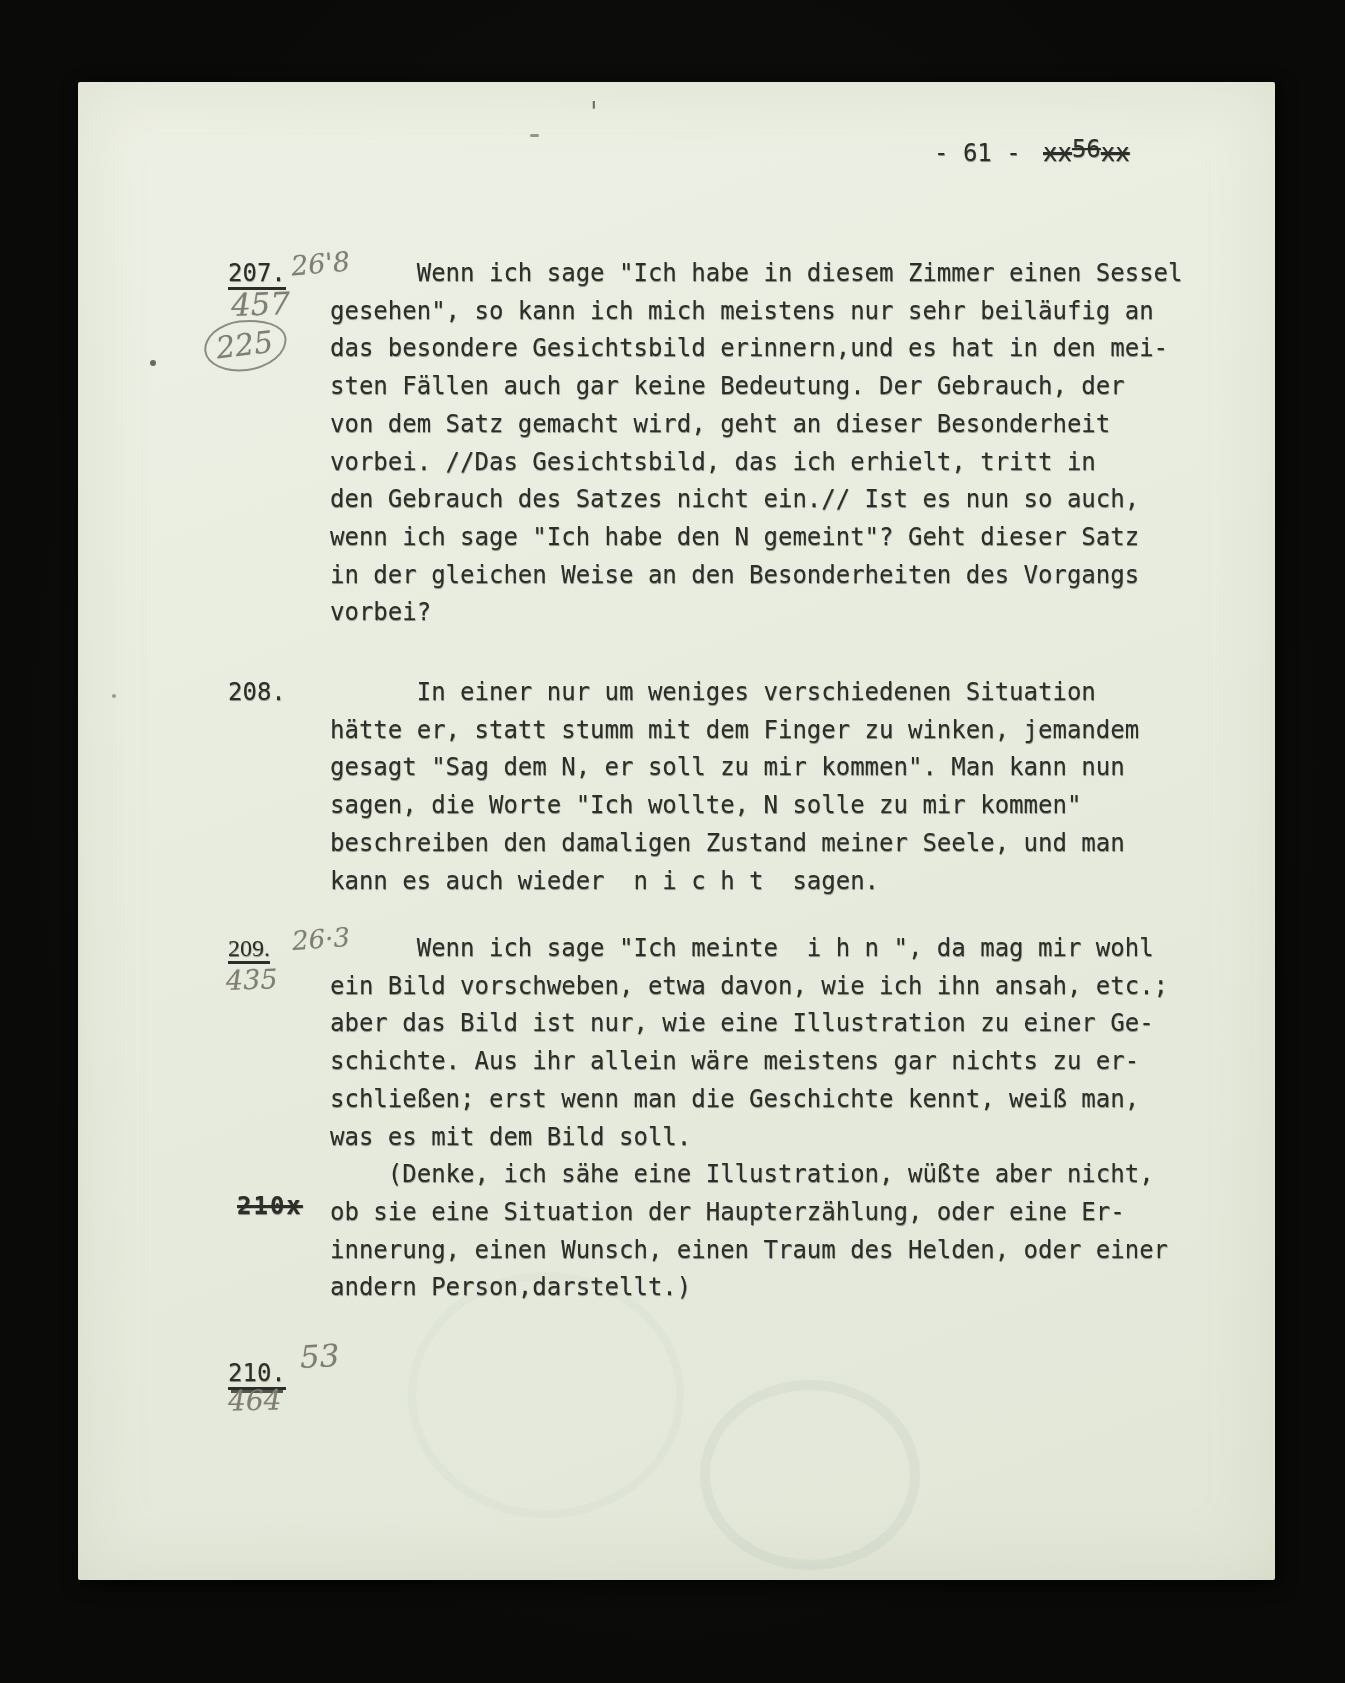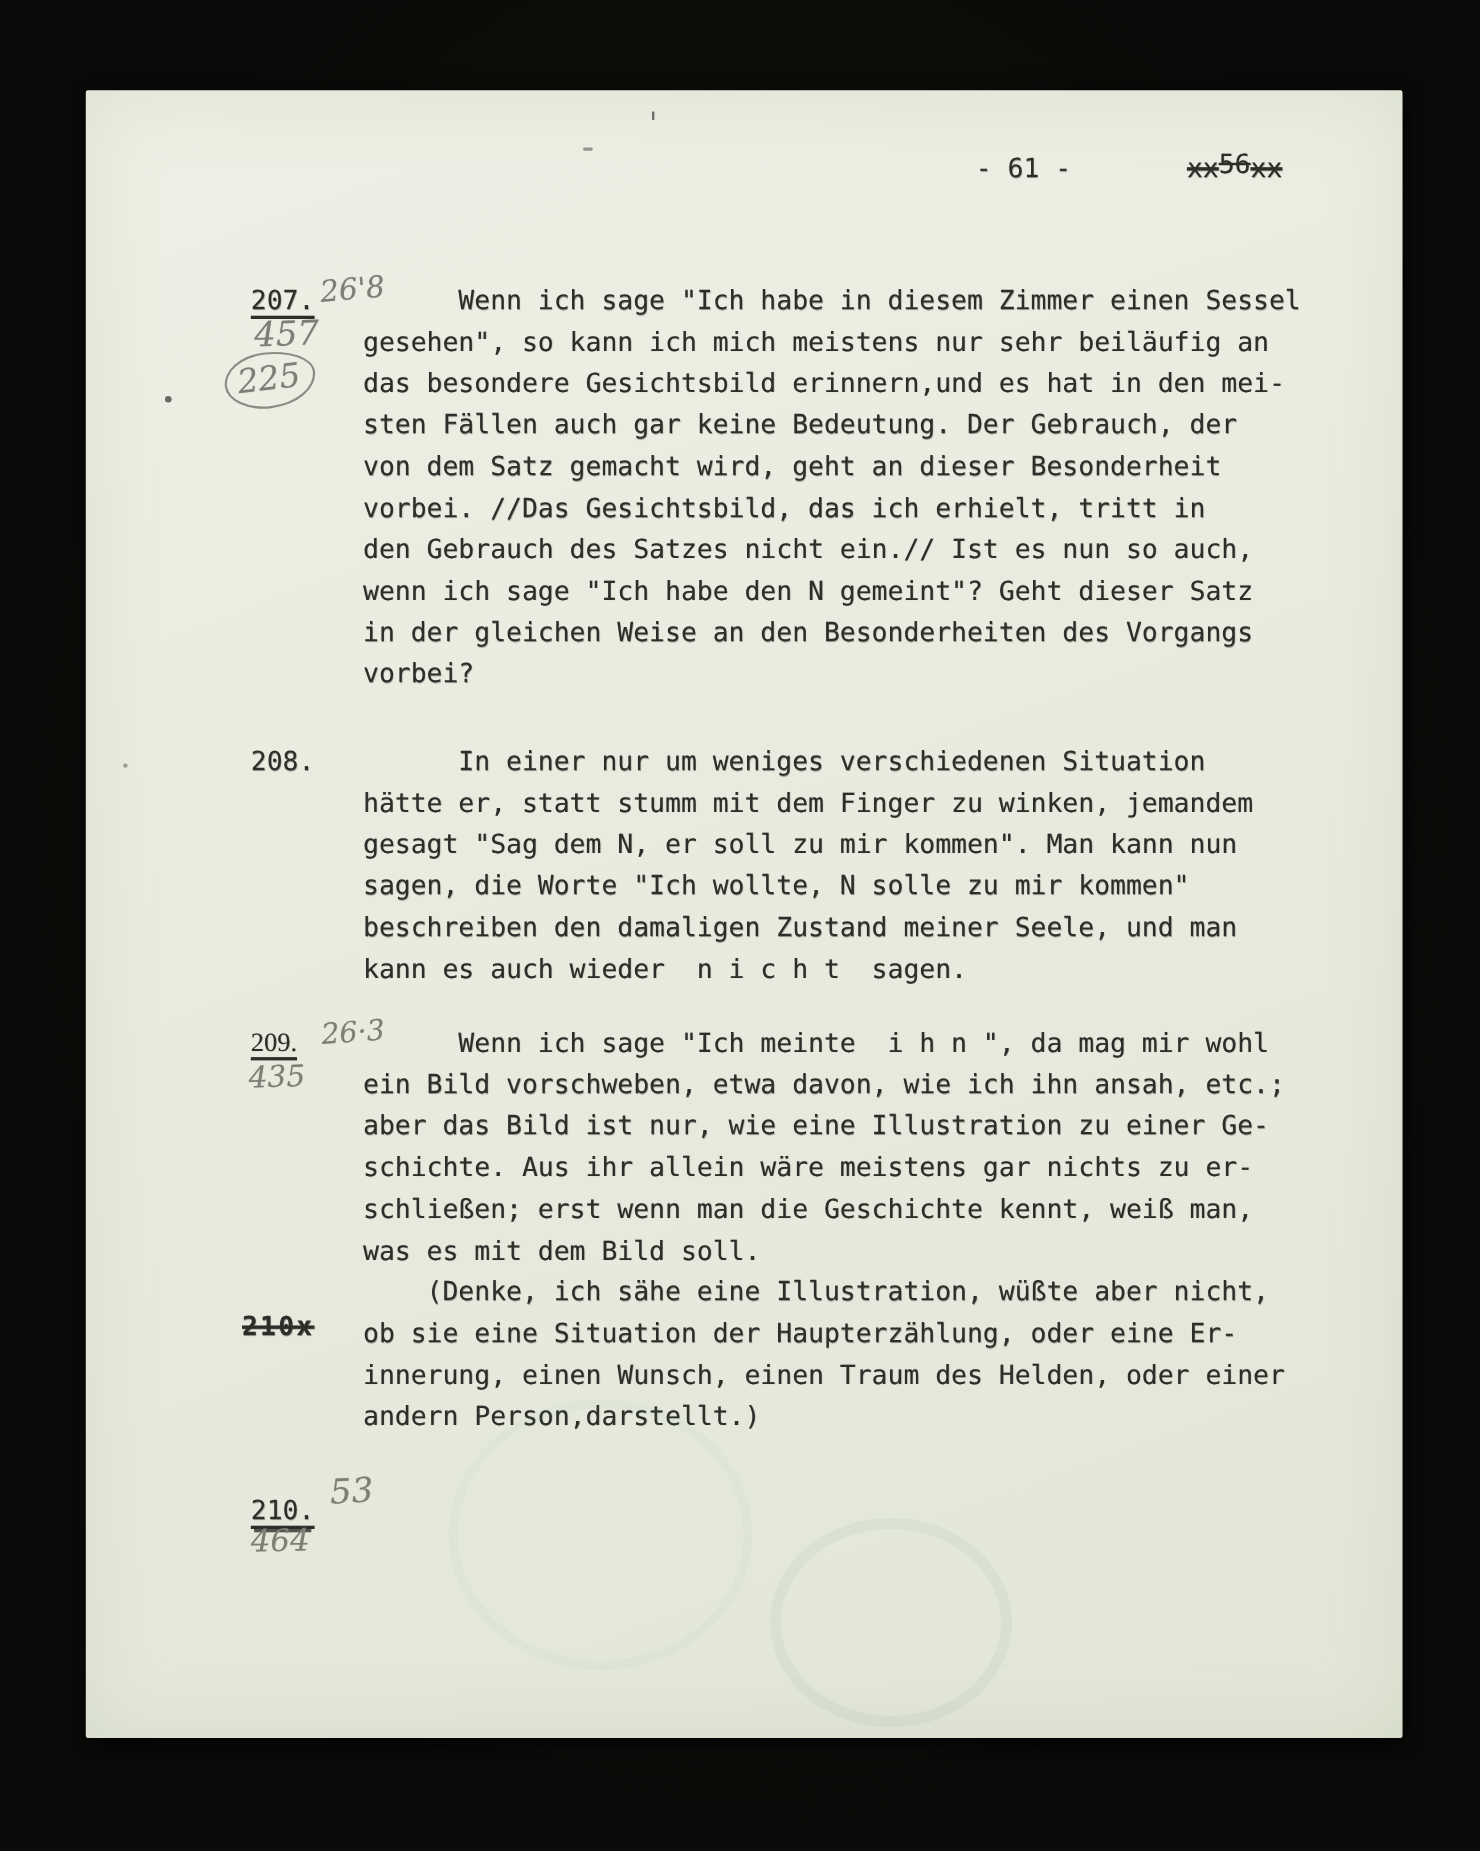--- a/index.html
+++ b/index.html
@@ -10,28 +10,28 @@
     background:linear-gradient(160deg,#edf0e4 0%,#e8ecdf 45%,#e2e6d7 100%);
     box-shadow:3px 4px 18px rgba(0,0,0,0.85), inset 0 0 70px rgba(150,160,130,0.18);
     border-radius:2px;}
   .typed{font-family:"DejaVu Sans Mono", monospace;font-size:24px;line-height:37.7px;
     color:#2d2e29;text-shadow:0.4px 0.5px 0.7px rgba(45,46,41,0.5);}
   .typed-block{position:absolute;white-space:pre;}
   .margin-label{position:absolute;}
   .num-underline{border-bottom:3px solid #2d2e29;padding-bottom:0px;}
   .num-dbl-underline{border-bottom:3px solid #2d2e29;box-shadow:0 6px 0 -3px rgba(45,46,41,0.8);}
   .crossed{text-decoration:line-through;text-decoration-thickness:2.5px;font-weight:bold;
-    letter-spacing:2px;}
+    letter-spacing:2px;margin-left:17px;}
   .pencil{position:absolute;font-family:"DejaVu Serif", serif;font-style:italic;
     color:#7f7e75;text-shadow:0 0 1px rgba(127,126,117,0.4);}
   .circle-note{display:inline-block;padding:5px 12px 7px 10px;border:2.5px solid #8d8c83;
     border-radius:46% 54% 52% 48% / 52% 44% 56% 48%;}
   .header-row{position:absolute;top:53px;left:0;width:100%;}
-  .page-num{position:absolute;left:809px;top:0;}
-  .crossed-header{position:absolute;left:965px;top:0;margin-left:36px;}
+  .page-num{position:absolute;left:856px;top:0;}
+  .crossed-header{position:absolute;left:965px;top:0;}
   .crossed-header .strike{text-decoration:line-through;text-decoration-thickness:2.5px;}
   .crossed-header .raised{position:relative;top:-4px;text-decoration:line-through;}
   .stamp{position:absolute;border-radius:50%;pointer-events:none;}
   .stamp1{left:622px;top:1298px;width:200px;height:170px;border:10px solid rgba(125,160,148,0.09);}
   .stamp2{left:330px;top:1190px;width:260px;height:230px;border:8px solid rgba(135,168,152,0.055);}
   .speck{position:absolute;background:#3c3c36;border-radius:50%;}
   .tickmark{position:absolute;font-family:"DejaVu Serif",serif;color:#6f6e66;}
 </style>
 </head>
 <body>

